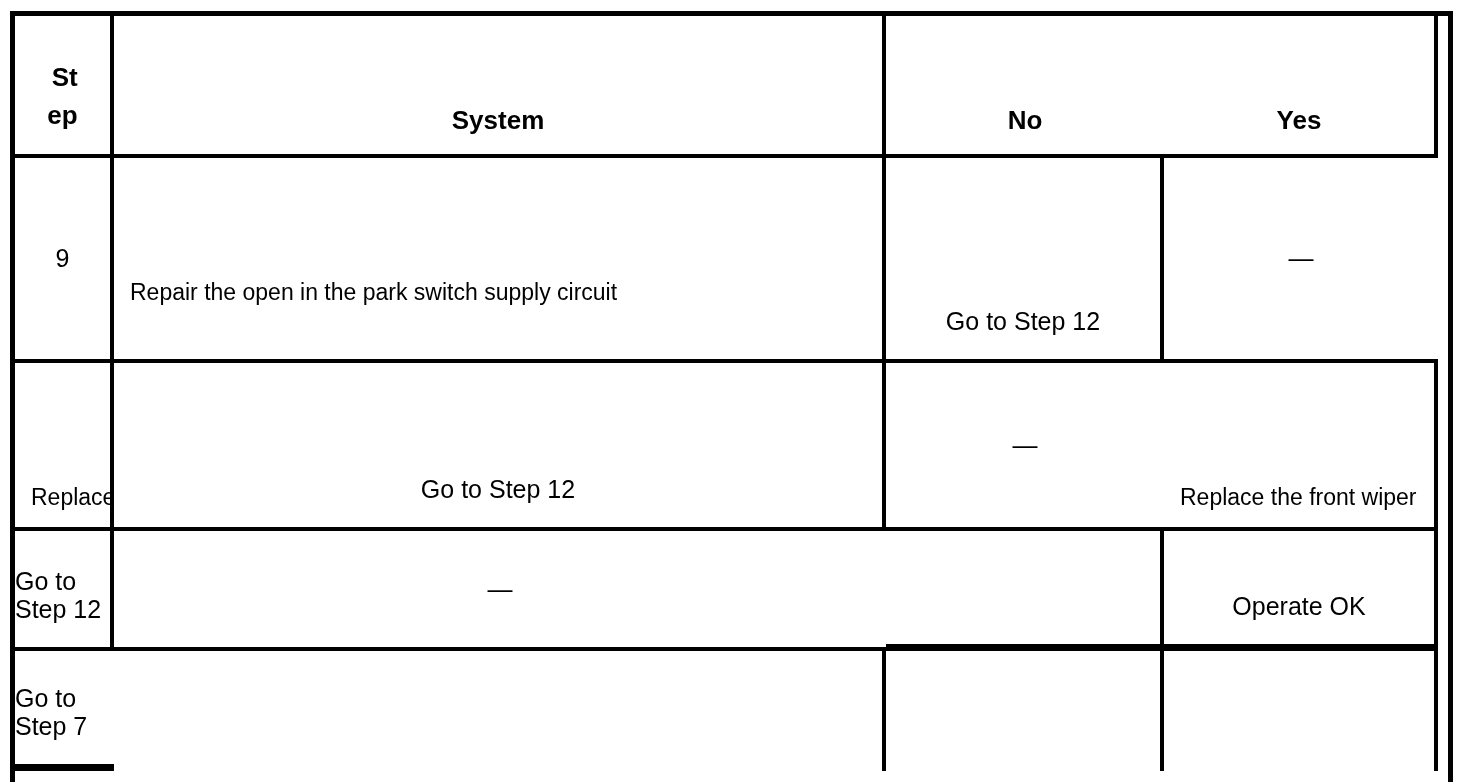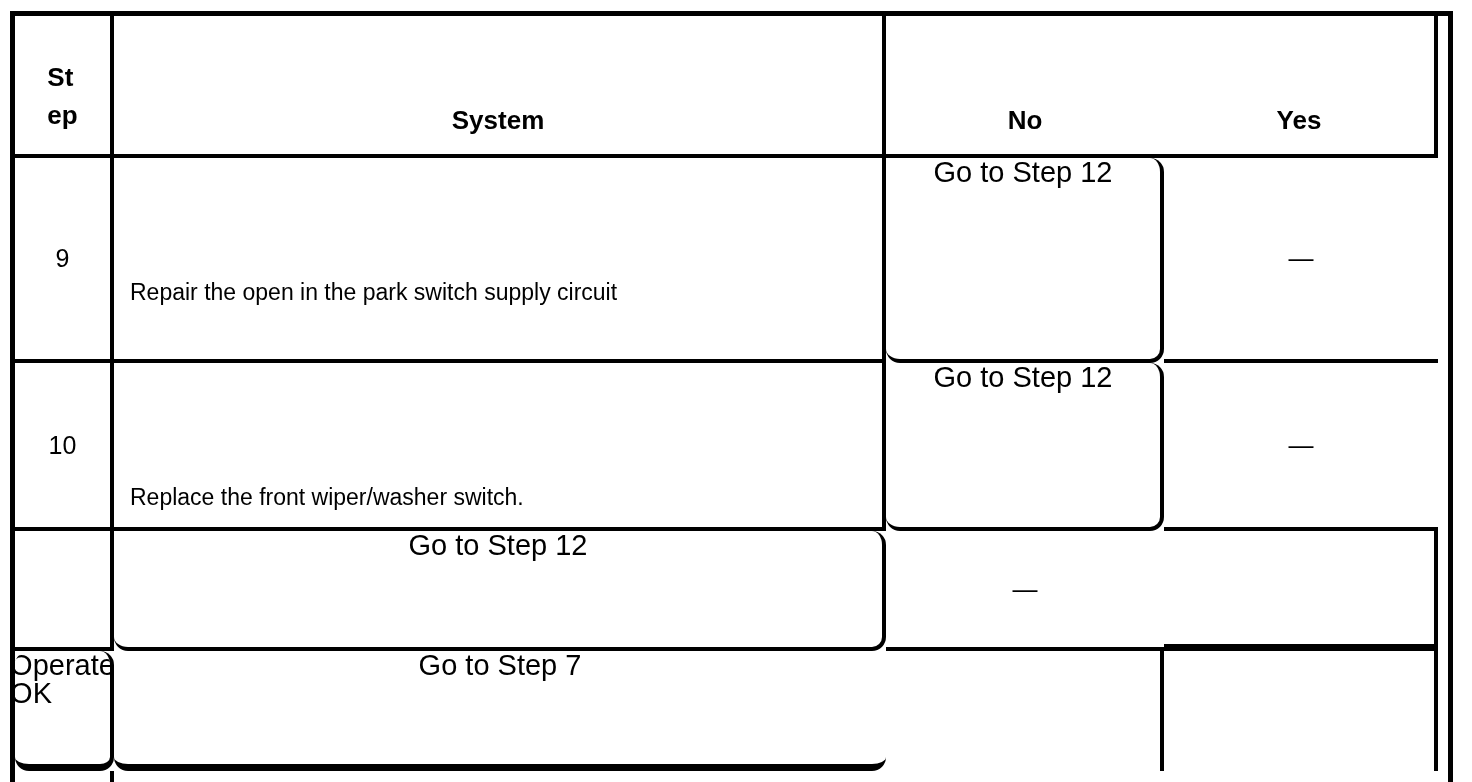--- a/index.html
+++ b/index.html
@@ -36,43 +36,42 @@
     display: flex;
     align-items: flex-end;
     justify-content: center;
     padding-bottom: 20px;
     font-weight: bold;
     font-size: 26px;
     line-height: 28px;
   }
   .step-header-lines {
     line-height: 38px;
-    text-align: left;
+    text-align: right;
   }
   .step-cell {
     display: flex;
     align-items: center;
     justify-content: center;
     font-size: 25px;
   }
   .action-cell {
     padding: 22px 12px 0 16px;
     font-size: 23px;
     line-height: 45px;
     white-space: pre-wrap;
   }
   .action-cell .line { min-height: 45px; }
   .bottom-cell {
     display: flex;
-    align-items: flex-start;
+    align-items: flex-end;
     justify-content: center;
     padding-bottom: 24px;
-    font-size: 29px;
+    font-size: 25px;
     line-height: 28px;
-    border-radius: 14px;
   }
   .mid-cell {
     display: flex;
     align-items: center;
     justify-content: center;
     font-size: 25px;
   }
 </style>
 </head>
 <body>
@@ -104,23 +103,20 @@
     
     
   </div>
   <div class="cell bR bB bottom-cell">
     <span>Go to Step 12</span>
   </div>
   <div class="cell bB mid-cell">
     <span>—</span>
   </div>
 
-  <div class="cell bR bB step-cell">
-    <span>10</span>
-  </div>
   <div class="cell bR bB action-cell">
     <div class="line">Replace the front wiper/washer switch.</div>
     
     
   </div>
   <div class="cell bR bB bottom-cell">
     <span>Go to Step 12</span>
   </div>
   <div class="cell bB mid-cell">
     <span>—</span>

